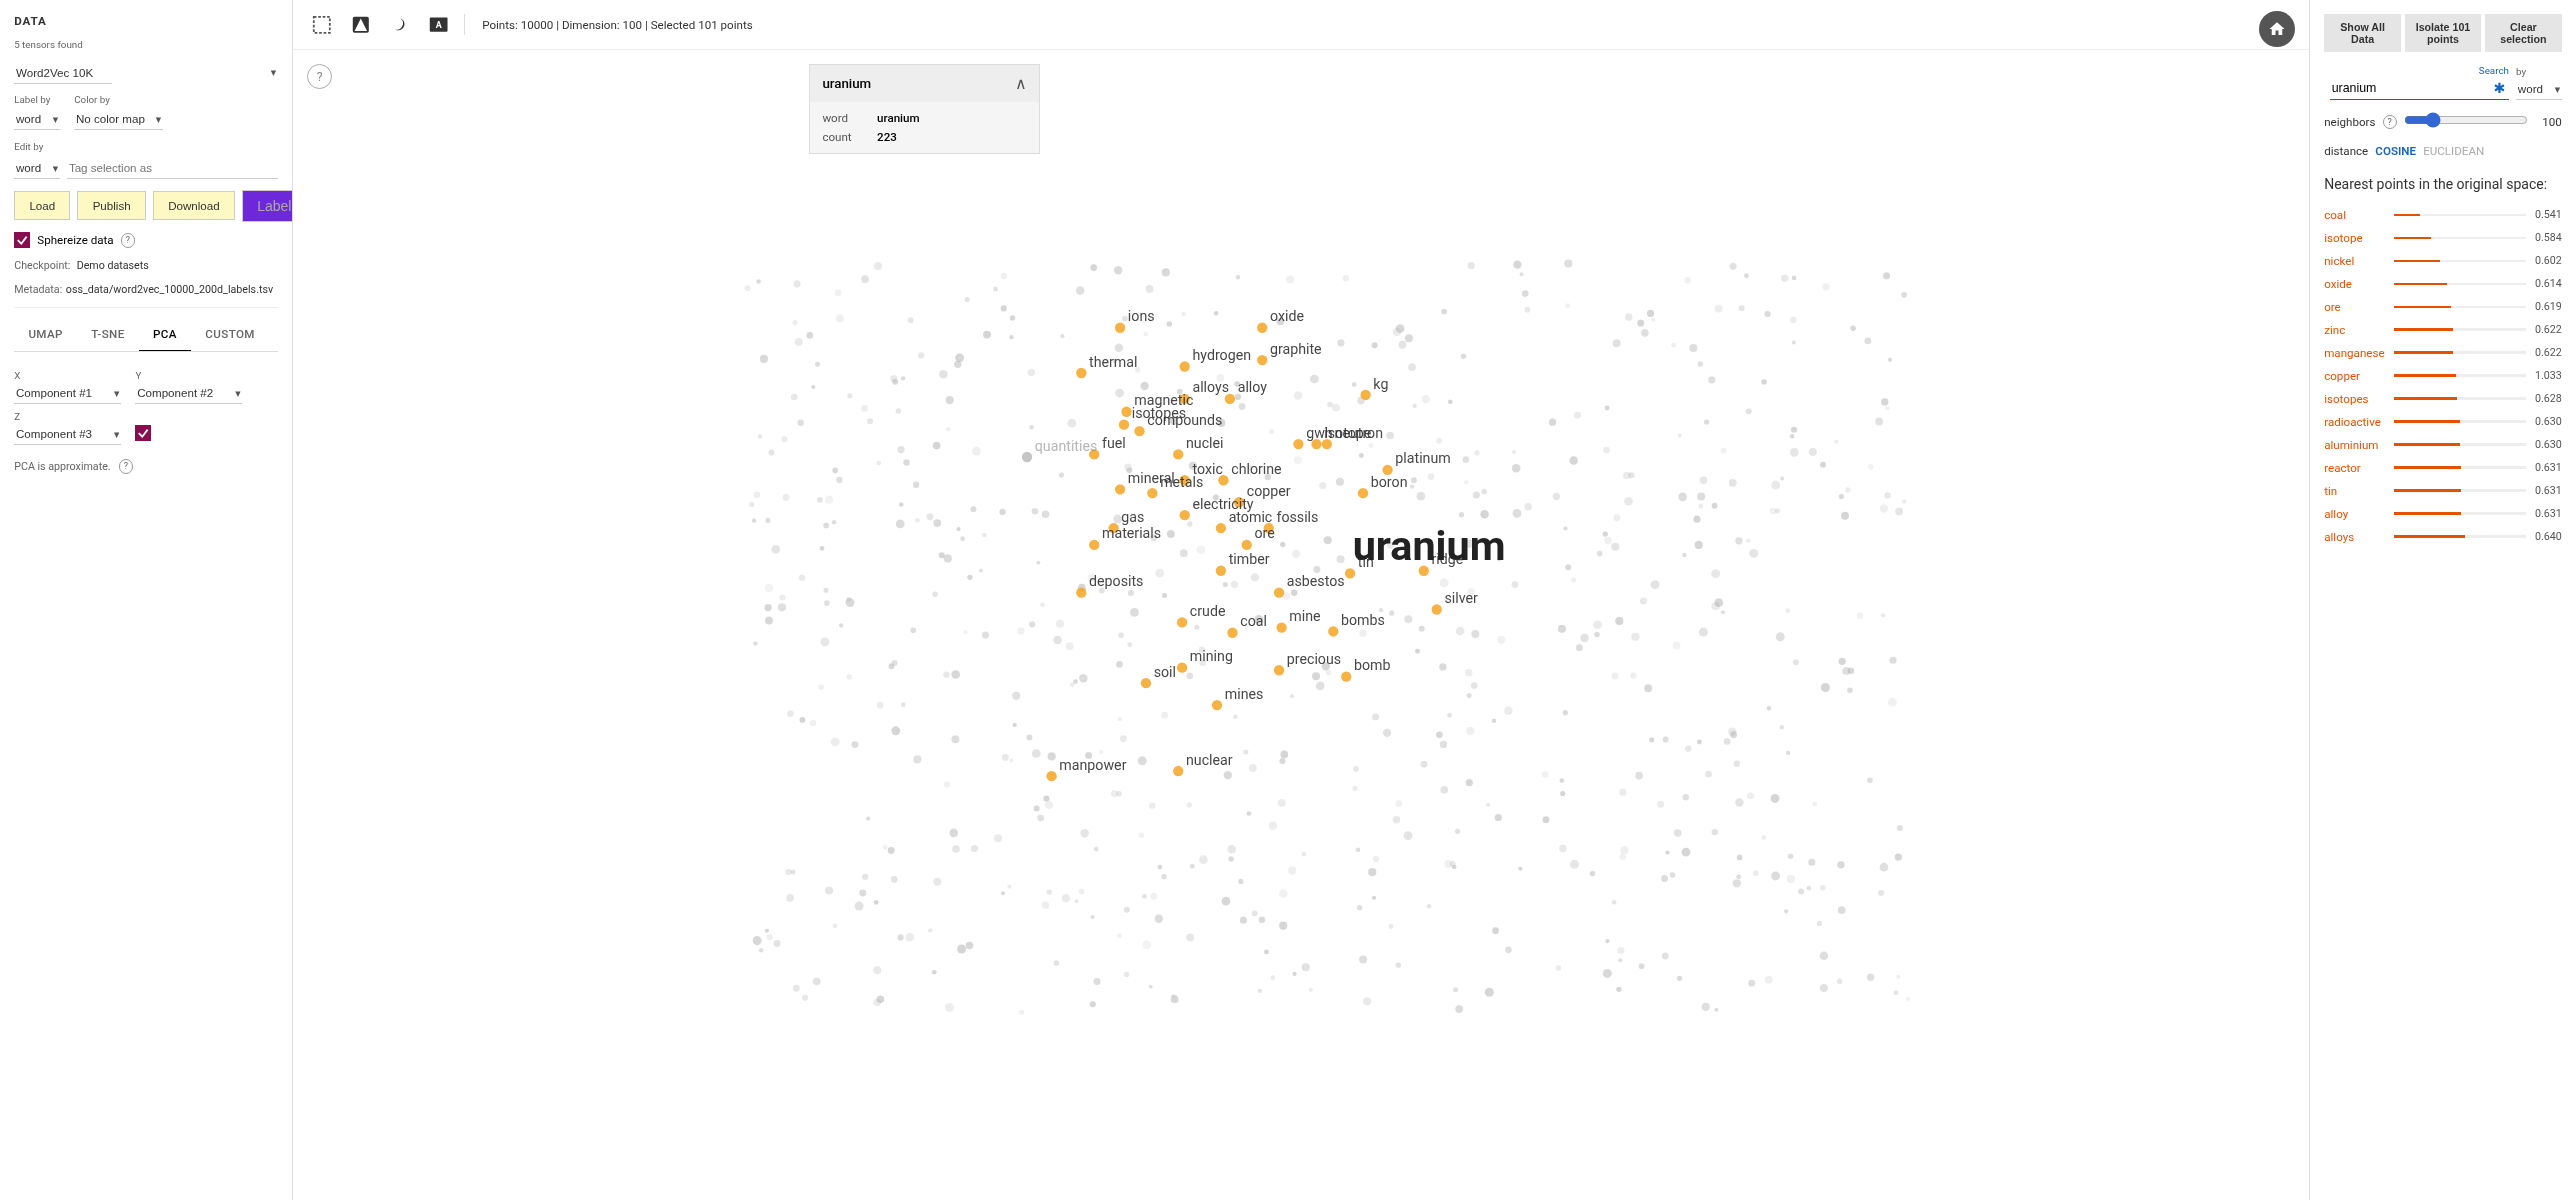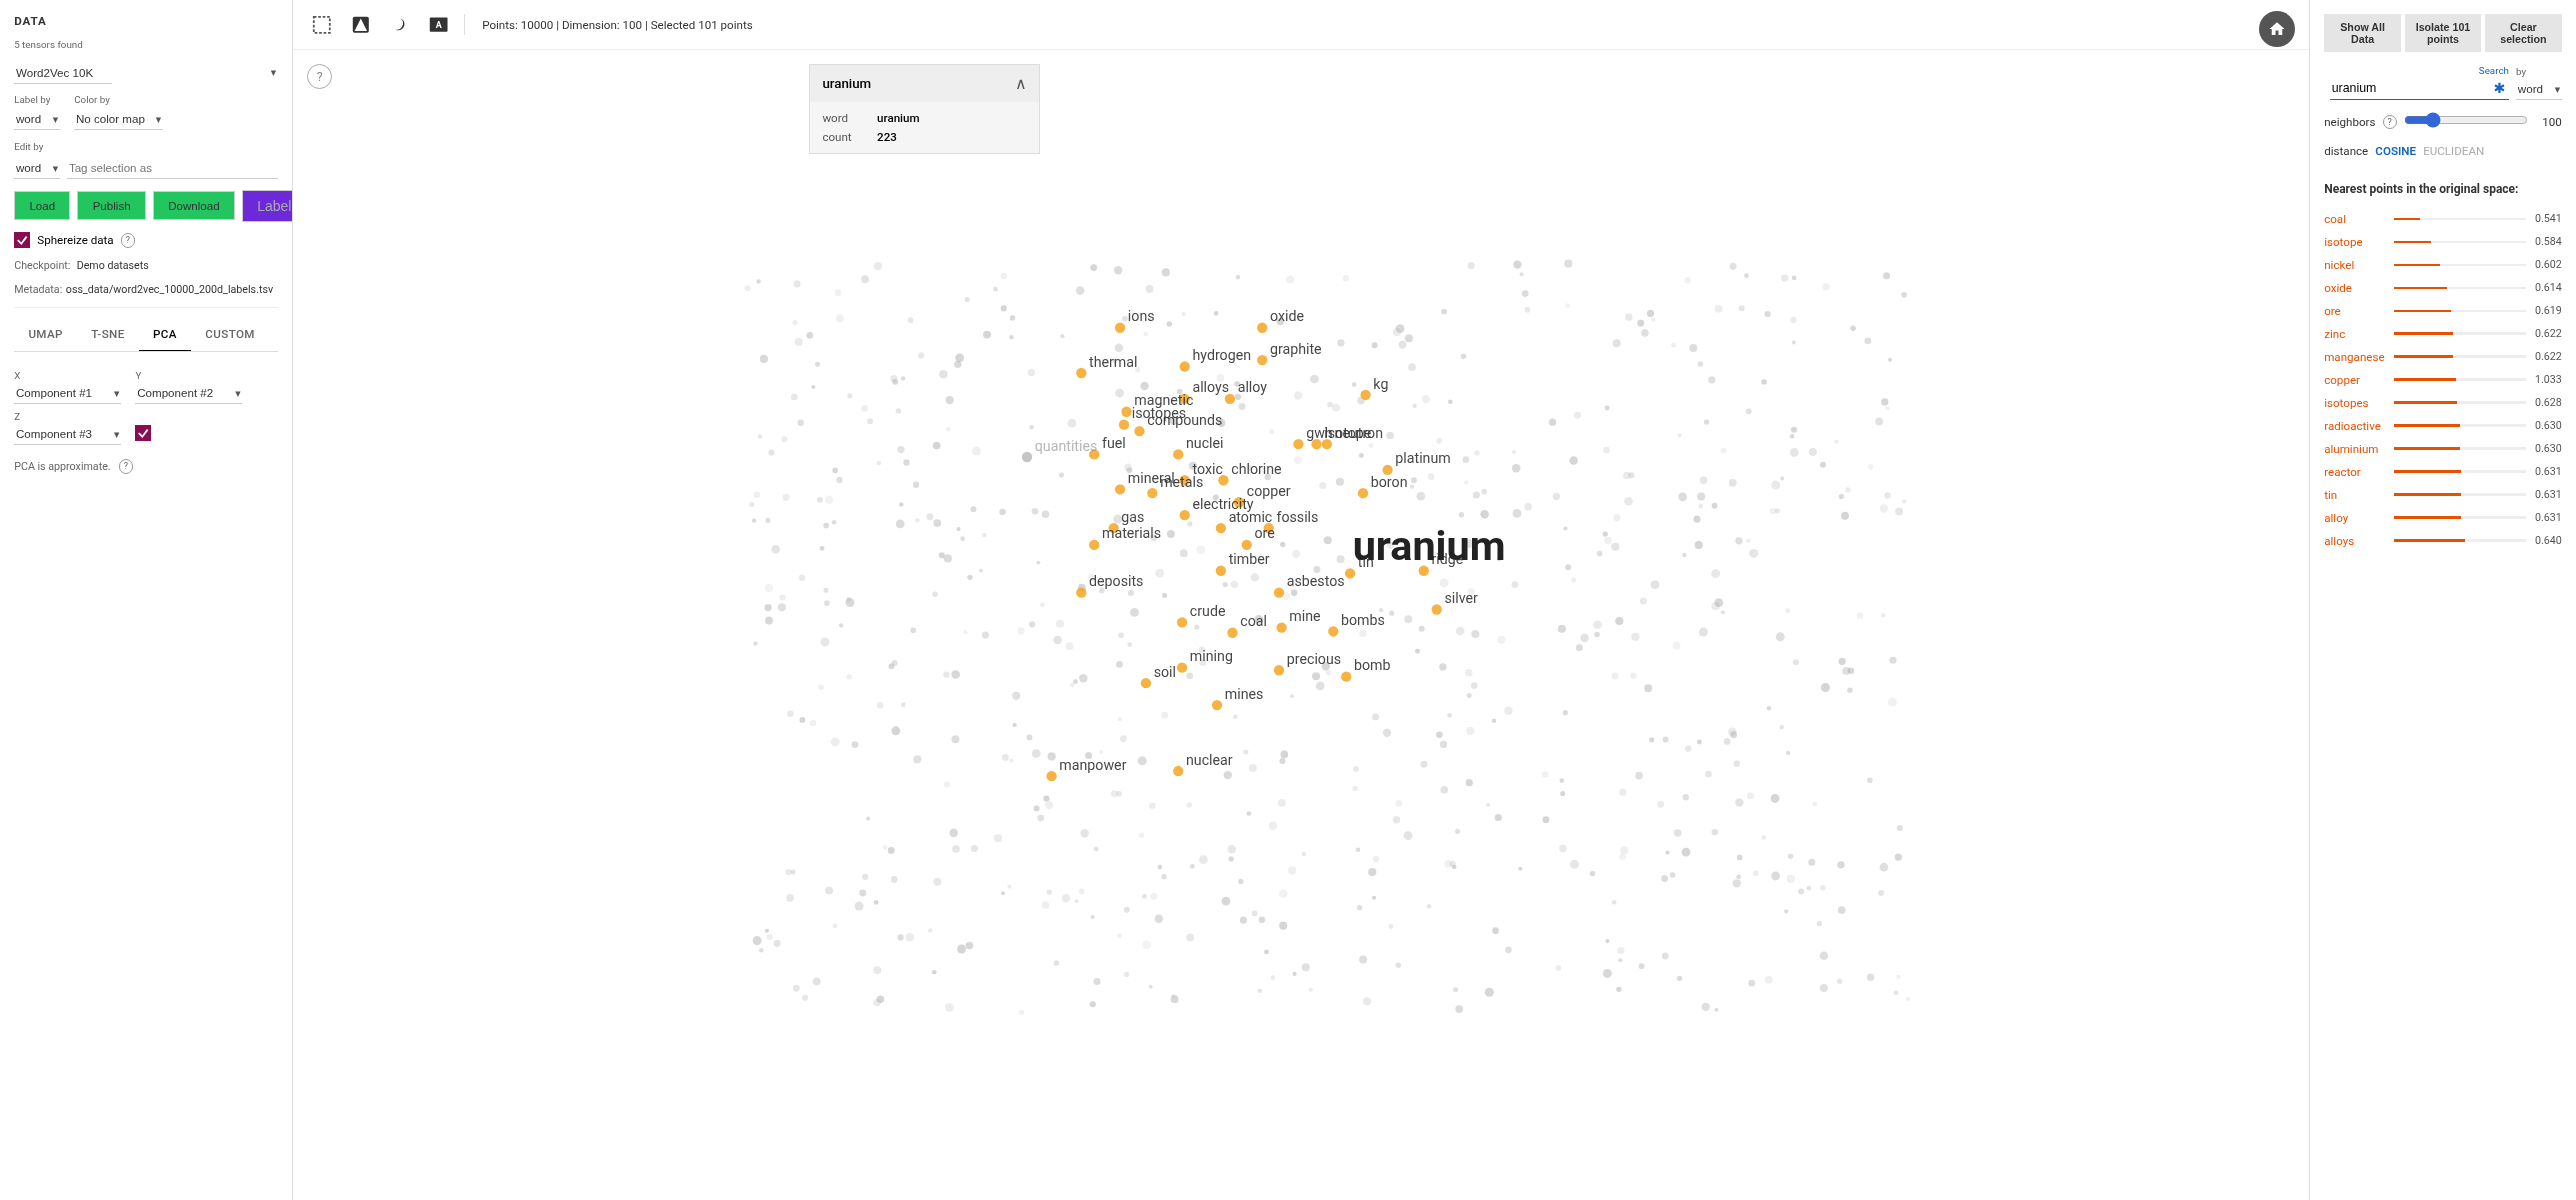--- a/index.html
+++ b/index.html
@@ -67,21 +67,21 @@
     }
     .btn-row {
       display: flex;
       gap: 7.1px;
       align-items: center;
     }
     .btn {
       padding: 7.1px 14.2px;
       font-size: 11.6px;
       border: 0.9px solid #ccc;
-      background: #22c55e;
+      background: #fef9c3;
       cursor: pointer;
       color: #333;
       font-weight: 500;
       text-transform: capitalize;
     }
     .btn-label {
       border: 0.9px solid #ccc;
       background: #6d28d9;
       color: #aaa;
       padding: 7.1px 14.2px;
@@ -437,24 +437,24 @@
       font-weight: 600;
       font-size: 11.6px;
       cursor: pointer;
     }
     .distance-euclidean {
       color: #aaa;
       font-size: 11.6px;
       cursor: pointer;
     }
     .nearest-title {
-      font-size: 12px;
-      font-weight: 700;
+      font-size: 14px;
+      font-weight: 400;
       color: #333;
-      margin-top: 12px;
+      margin-top: 6px;
     }
     .nearest-list {
       display: flex;
       flex-direction: column;
       gap: 1.8px;
     }
     .nearest-item {
       display: flex;
       align-items: center;
       gap: 3.6px;

